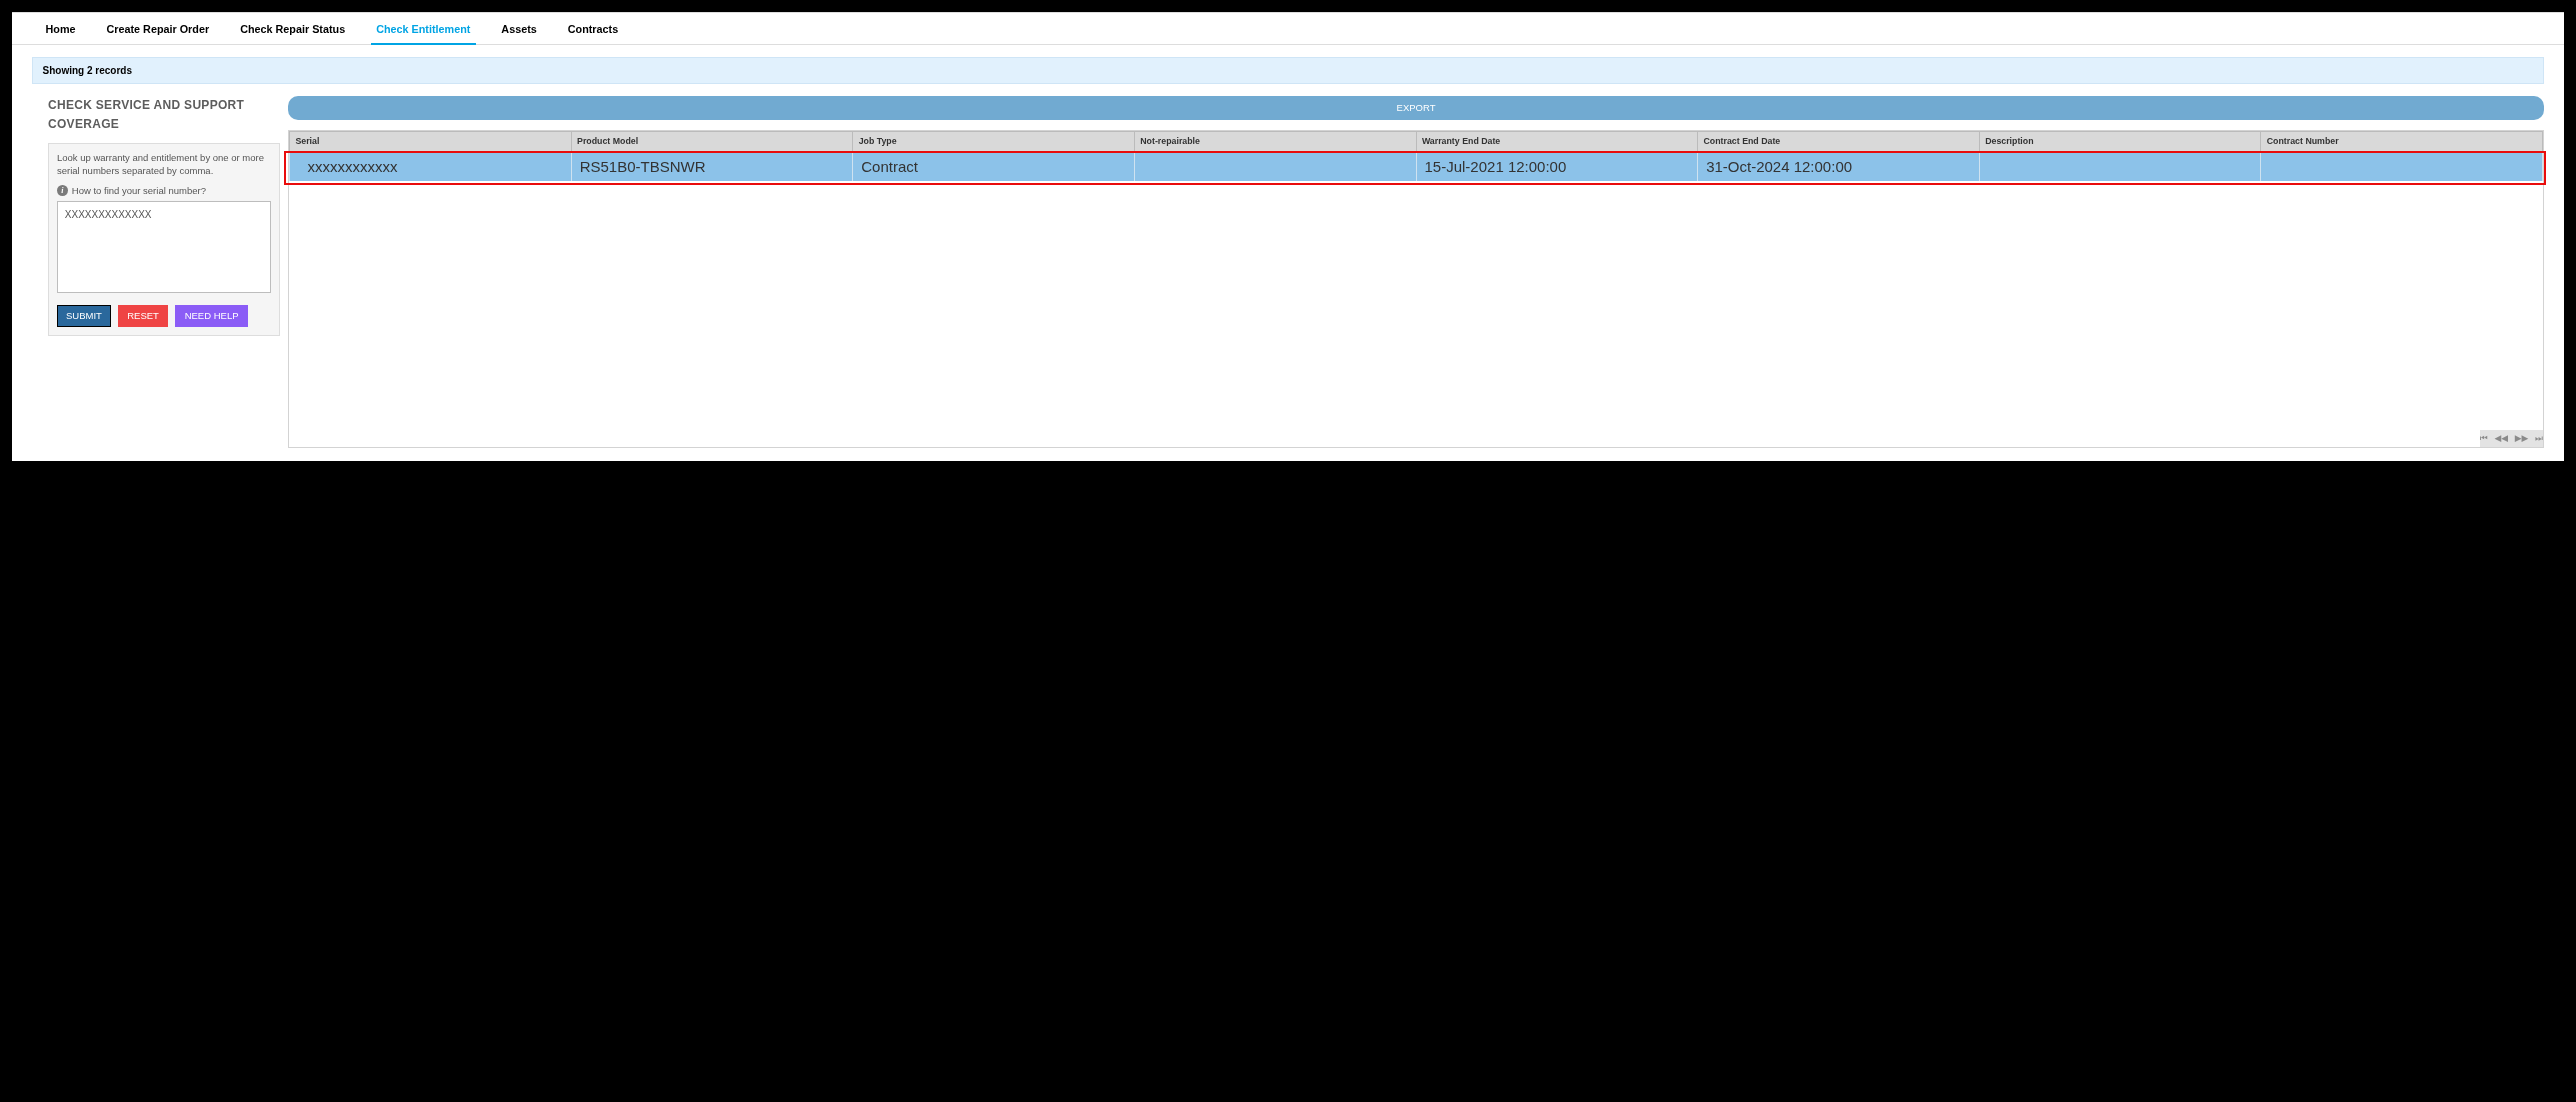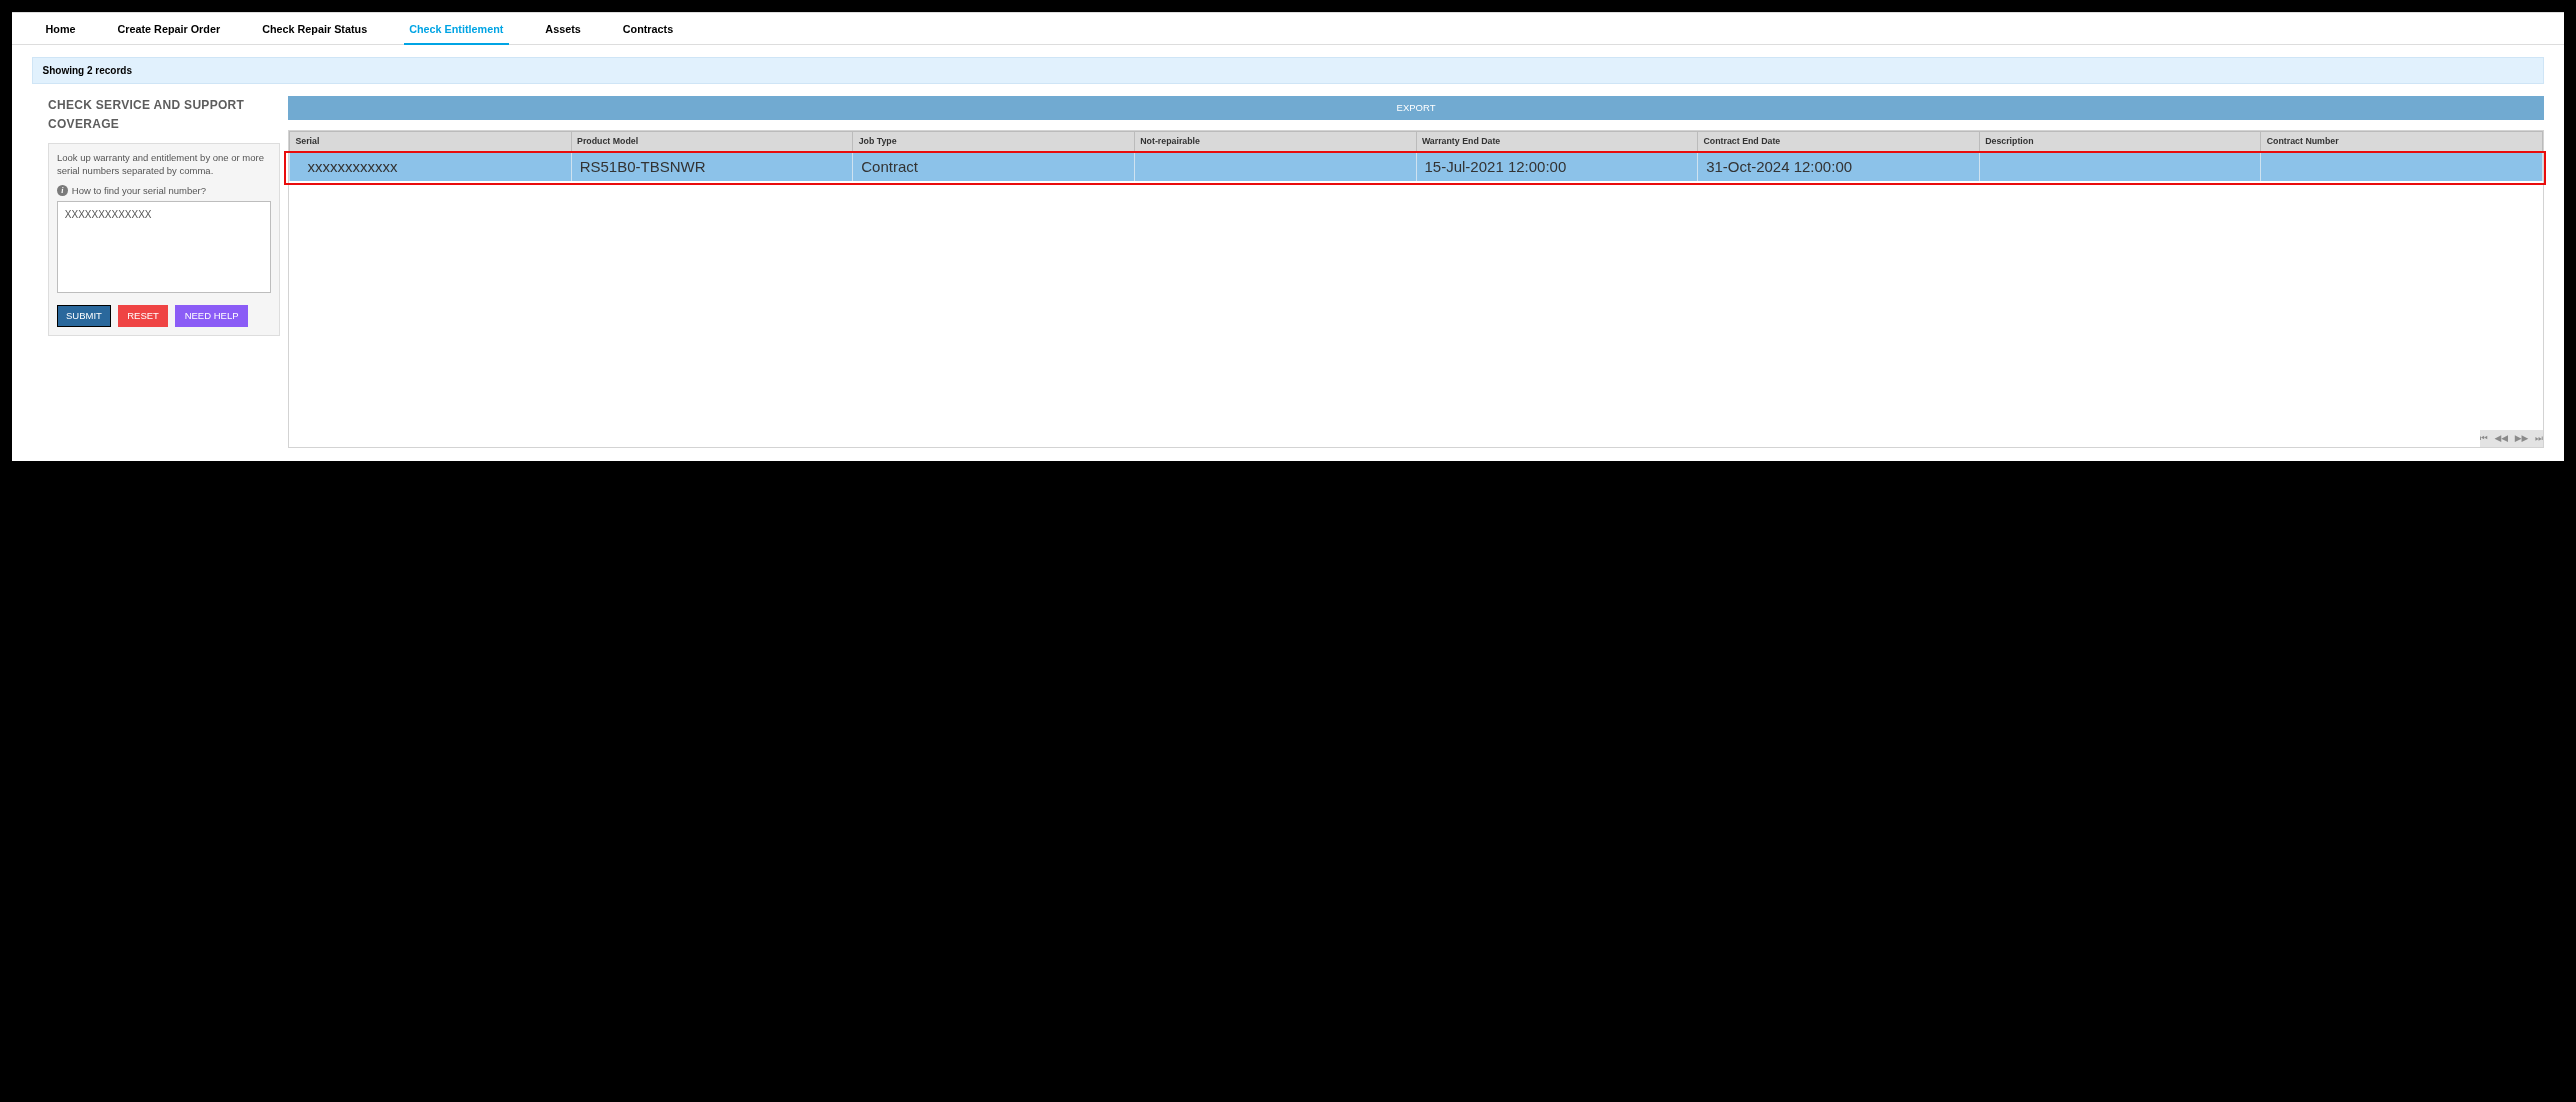--- a/index.html
+++ b/index.html
@@ -13,21 +13,21 @@
       background: #fff;
       width: 100%;
       min-height: 426px;
       padding: 0 0 13.5px 0;
     }
     .nav {
       display: flex;
       border-top: 0.7px solid #ddd;
       border-bottom: 0.7px solid #ddd;
       padding: 0 20px;
-      gap: 15px;
+      gap: 4px;
       align-items: flex-end;
     }
     .nav-tab {
       padding: 9.5px 13.5px;
       font-weight: bold;
       font-size: 10.8px;
       color: #000;
       cursor: pointer;
       position: relative;
     }
@@ -116,21 +116,21 @@
       padding: 5.4px 9.5px;
       font-size: 9.5px;
       color: #fff;
       border: none;
       cursor: pointer;
       font-weight: 500;
     }
     .btn-submit { background: #2a689c; border: 1.4px solid #000; padding: 4px 8px; }
     .btn-reset  { background: #ef4444; text-align: center; }
     .btn-help   { background: #8b5cf6; }
-    .btn-export { background: #71aad1; padding: 6.8px 10.8px; margin-bottom: 9.5px; }
+    .btn-export { background: #71aad1; padding: 6.8px 10.8px; margin-bottom: 9.5px; border-radius: 10px; }
 
     .right { flex: 1; display: flex; flex-direction: column; }
     .grid-wrap {
       border: 0.7px solid #d3d3d3;
       background: #fff;
       display: flex;
       flex-direction: column;
       min-height: 318px;
       align-items: flex-end;
     }

